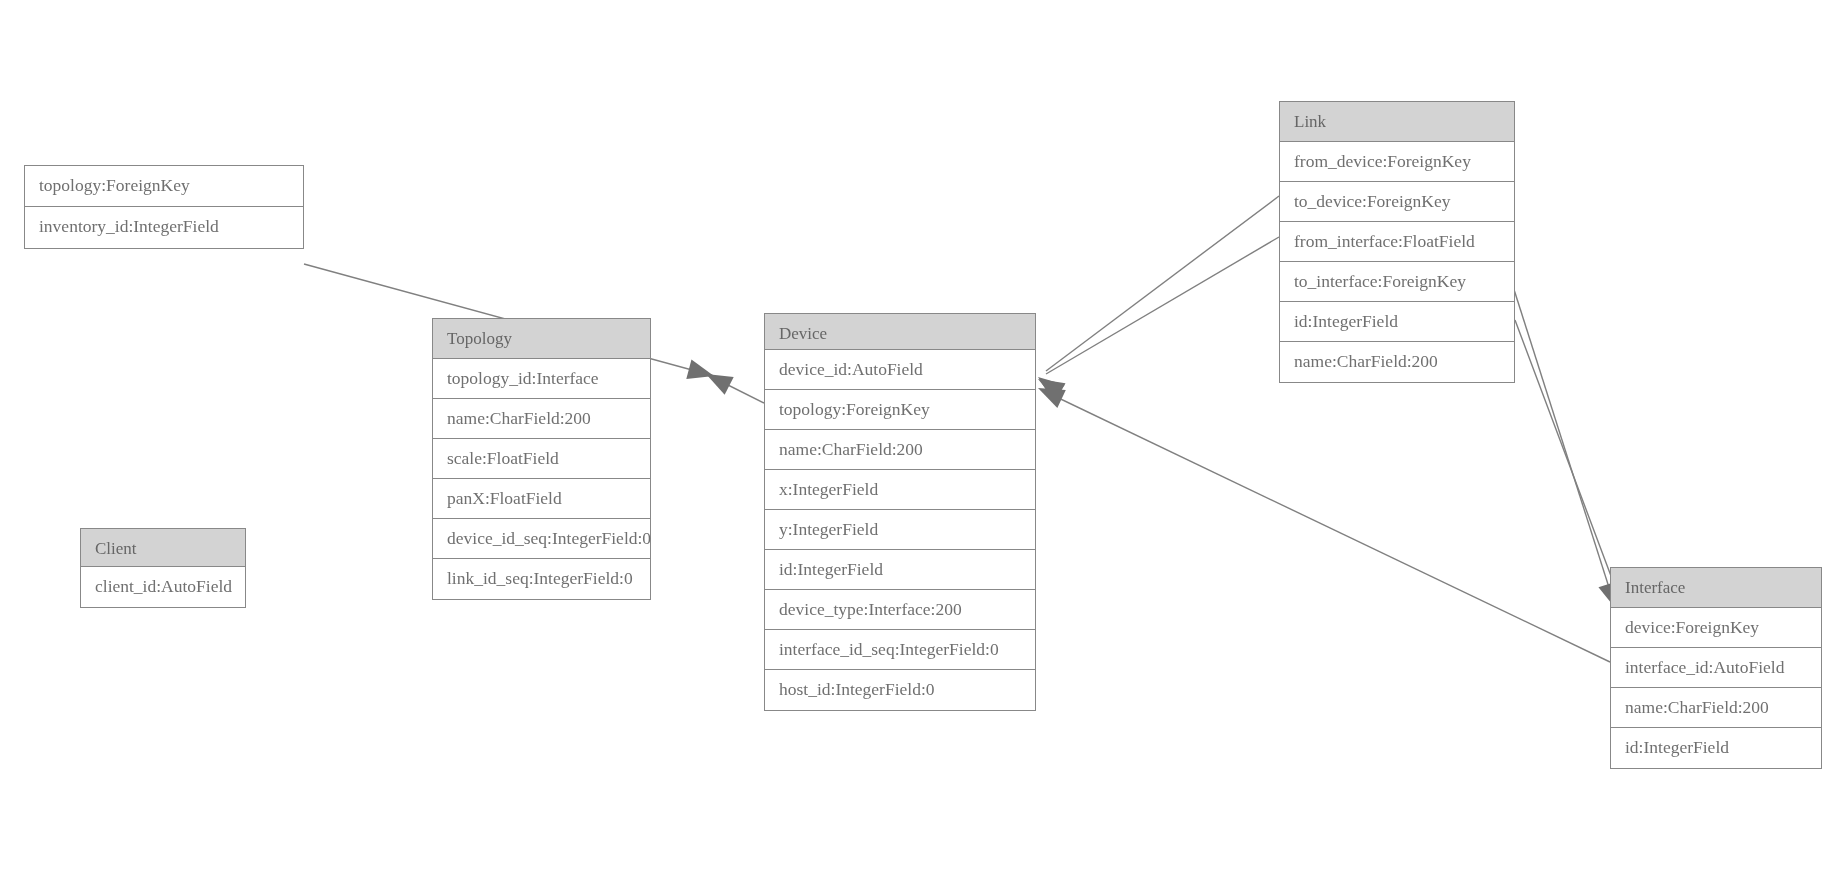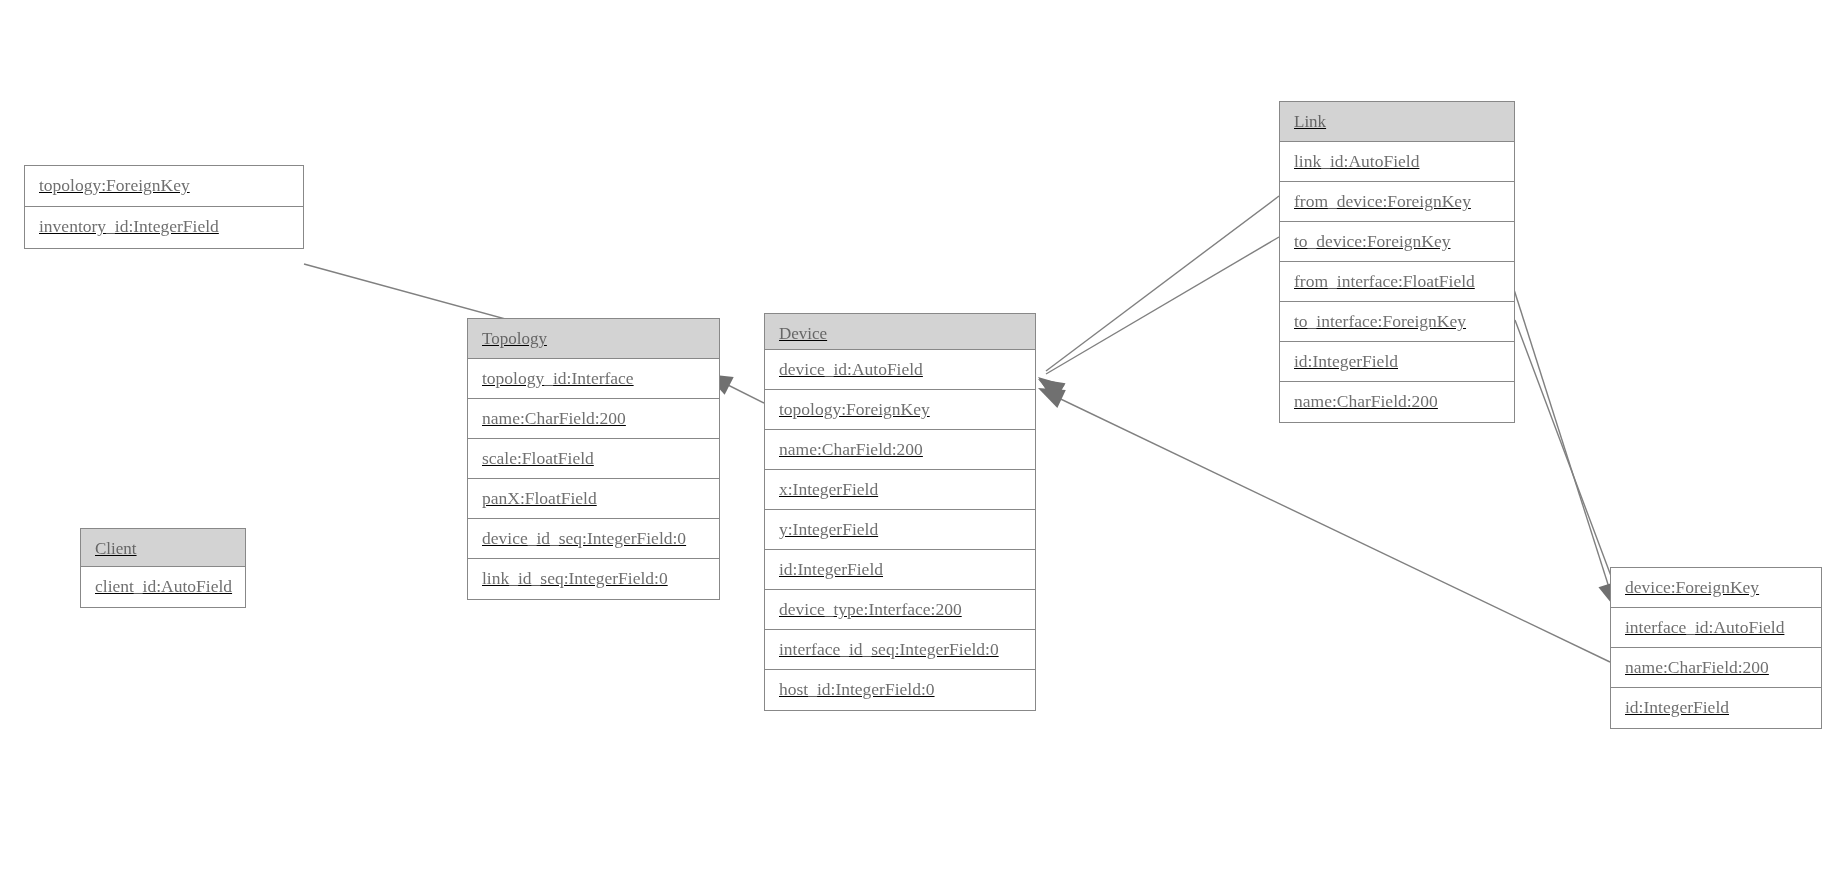--- a/index.html
+++ b/index.html
@@ -23,21 +23,20 @@
     width: 1824px;
     height: 874px;
     pointer-events: none;
   }
   .entity {
     position: absolute;
     box-sizing: border-box;
     border: 1px solid #888888;
     background: #5eead4;
     z-index: 5;
-    text-decoration: underline;
   }
   .entity-header {
     box-sizing: border-box;
     background: #d3d3d3;
     border-bottom: 1px solid #888888;
     color: #666666;
     font-size: 17px;
     line-height: 1;
     padding: 11px 0 11px 14px;
     white-space: nowrap;
@@ -94,21 +93,21 @@
 
   <div id="entity-layer">
       <div class="entity" style="left: 24px; top: 165px; width: 280px; border-color: rgb(136, 136, 136);">
         <div class="entity-field" style="height: 41px; color: rgb(112, 112, 112); border-bottom-color: rgb(136, 136, 136);">topology:ForeignKey</div>
         <div class="entity-field" style="height: 41px; color: rgb(112, 112, 112);">inventory_id:IntegerField</div>
       </div>
       <div class="entity" style="left: 80px; top: 528px; width: 166px; border-color: rgb(136, 136, 136);">
         <div class="entity-header" style="height: 38px; background: rgb(211, 211, 211); border-bottom-color: rgb(136, 136, 136);">Client</div>
         <div class="entity-field" style="height: 40px; color: rgb(112, 112, 112);">client_id:AutoField</div>
       </div>
-      <div class="entity" style="left: 467px; top: 318px; width: 253px; border-color: rgb(136, 136, 136);">
+      <div class="entity" style="left: 432px; top: 318px; width: 219px; border-color: rgb(136, 136, 136);">
         <div class="entity-header" style="height: 40px; background: rgb(211, 211, 211); border-bottom-color: rgb(136, 136, 136);">Topology</div>
         <div class="entity-field" style="height: 40px; color: rgb(112, 112, 112); border-bottom-color: rgb(136, 136, 136);">topology_id:Interface</div>
         <div class="entity-field" style="height: 40px; color: rgb(112, 112, 112); border-bottom-color: rgb(136, 136, 136);">name:CharField:200</div>
         <div class="entity-field" style="height: 40px; color: rgb(112, 112, 112); border-bottom-color: rgb(136, 136, 136);">scale:FloatField</div>
         <div class="entity-field" style="height: 40px; color: rgb(112, 112, 112); border-bottom-color: rgb(136, 136, 136);">panX:FloatField</div>
         <div class="entity-field" style="height: 40px; color: rgb(112, 112, 112); border-bottom-color: rgb(136, 136, 136);">device_id_seq:IntegerField:0</div>
         <div class="entity-field" style="height: 40px; color: rgb(112, 112, 112);">link_id_seq:IntegerField:0</div>
       </div>
       <div class="entity" style="left: 764px; top: 313px; width: 272px; border-color: rgb(136, 136, 136);">
         <div class="entity-header" style="height: 36px; background: rgb(211, 211, 211); border-bottom-color: rgb(136, 136, 136);">Device</div>
@@ -117,29 +116,29 @@
         <div class="entity-field" style="height: 40px; color: rgb(112, 112, 112); border-bottom-color: rgb(136, 136, 136);">name:CharField:200</div>
         <div class="entity-field" style="height: 40px; color: rgb(112, 112, 112); border-bottom-color: rgb(136, 136, 136);">x:IntegerField</div>
         <div class="entity-field" style="height: 40px; color: rgb(112, 112, 112); border-bottom-color: rgb(136, 136, 136);">y:IntegerField</div>
         <div class="entity-field" style="height: 40px; color: rgb(112, 112, 112); border-bottom-color: rgb(136, 136, 136);">id:IntegerField</div>
         <div class="entity-field" style="height: 40px; color: rgb(112, 112, 112); border-bottom-color: rgb(136, 136, 136);">device_type:Interface:200</div>
         <div class="entity-field" style="height: 40px; color: rgb(112, 112, 112); border-bottom-color: rgb(136, 136, 136);">interface_id_seq:IntegerField:0</div>
         <div class="entity-field" style="height: 40px; color: rgb(112, 112, 112);">host_id:IntegerField:0</div>
       </div>
       <div class="entity" style="left: 1279px; top: 101px; width: 236px; border-color: rgb(136, 136, 136);">
         <div class="entity-header" style="height: 40px; background: rgb(211, 211, 211); border-bottom-color: rgb(136, 136, 136);">Link</div>
-        <div class="entity-field" style="height: 40px; color: rgb(112, 112, 112); border-bottom-color: rgb(136, 136, 136);">link_id:AutoField</div>
         <div class="entity-field" style="height: 40px; color: rgb(112, 112, 112); border-bottom-color: rgb(136, 136, 136);">from_device:ForeignKey</div>
         <div class="entity-field" style="height: 40px; color: rgb(112, 112, 112); border-bottom-color: rgb(136, 136, 136);">to_device:ForeignKey</div>
         <div class="entity-field" style="height: 40px; color: rgb(112, 112, 112); border-bottom-color: rgb(136, 136, 136);">from_interface:FloatField</div>
         <div class="entity-field" style="height: 40px; color: rgb(112, 112, 112); border-bottom-color: rgb(136, 136, 136);">to_interface:ForeignKey</div>
         <div class="entity-field" style="height: 40px; color: rgb(112, 112, 112); border-bottom-color: rgb(136, 136, 136);">id:IntegerField</div>
         <div class="entity-field" style="height: 40px; color: rgb(112, 112, 112);">name:CharField:200</div>
       </div>
       <div class="entity" style="left: 1610px; top: 567px; width: 212px; border-color: rgb(136, 136, 136);">
+        <div class="entity-header" style="height: 40px; background: rgb(211, 211, 211); border-bottom-color: rgb(136, 136, 136);">Interface</div>
         <div class="entity-field" style="height: 40px; color: rgb(112, 112, 112); border-bottom-color: rgb(136, 136, 136);">device:ForeignKey</div>
         <div class="entity-field" style="height: 40px; color: rgb(112, 112, 112); border-bottom-color: rgb(136, 136, 136);">interface_id:AutoField</div>
         <div class="entity-field" style="height: 40px; color: rgb(112, 112, 112); border-bottom-color: rgb(136, 136, 136);">name:CharField:200</div>
         <div class="entity-field" style="height: 40px; color: rgb(112, 112, 112);">id:IntegerField</div>
       </div>
     </div>
 
 </div>
 
 </body></html>

